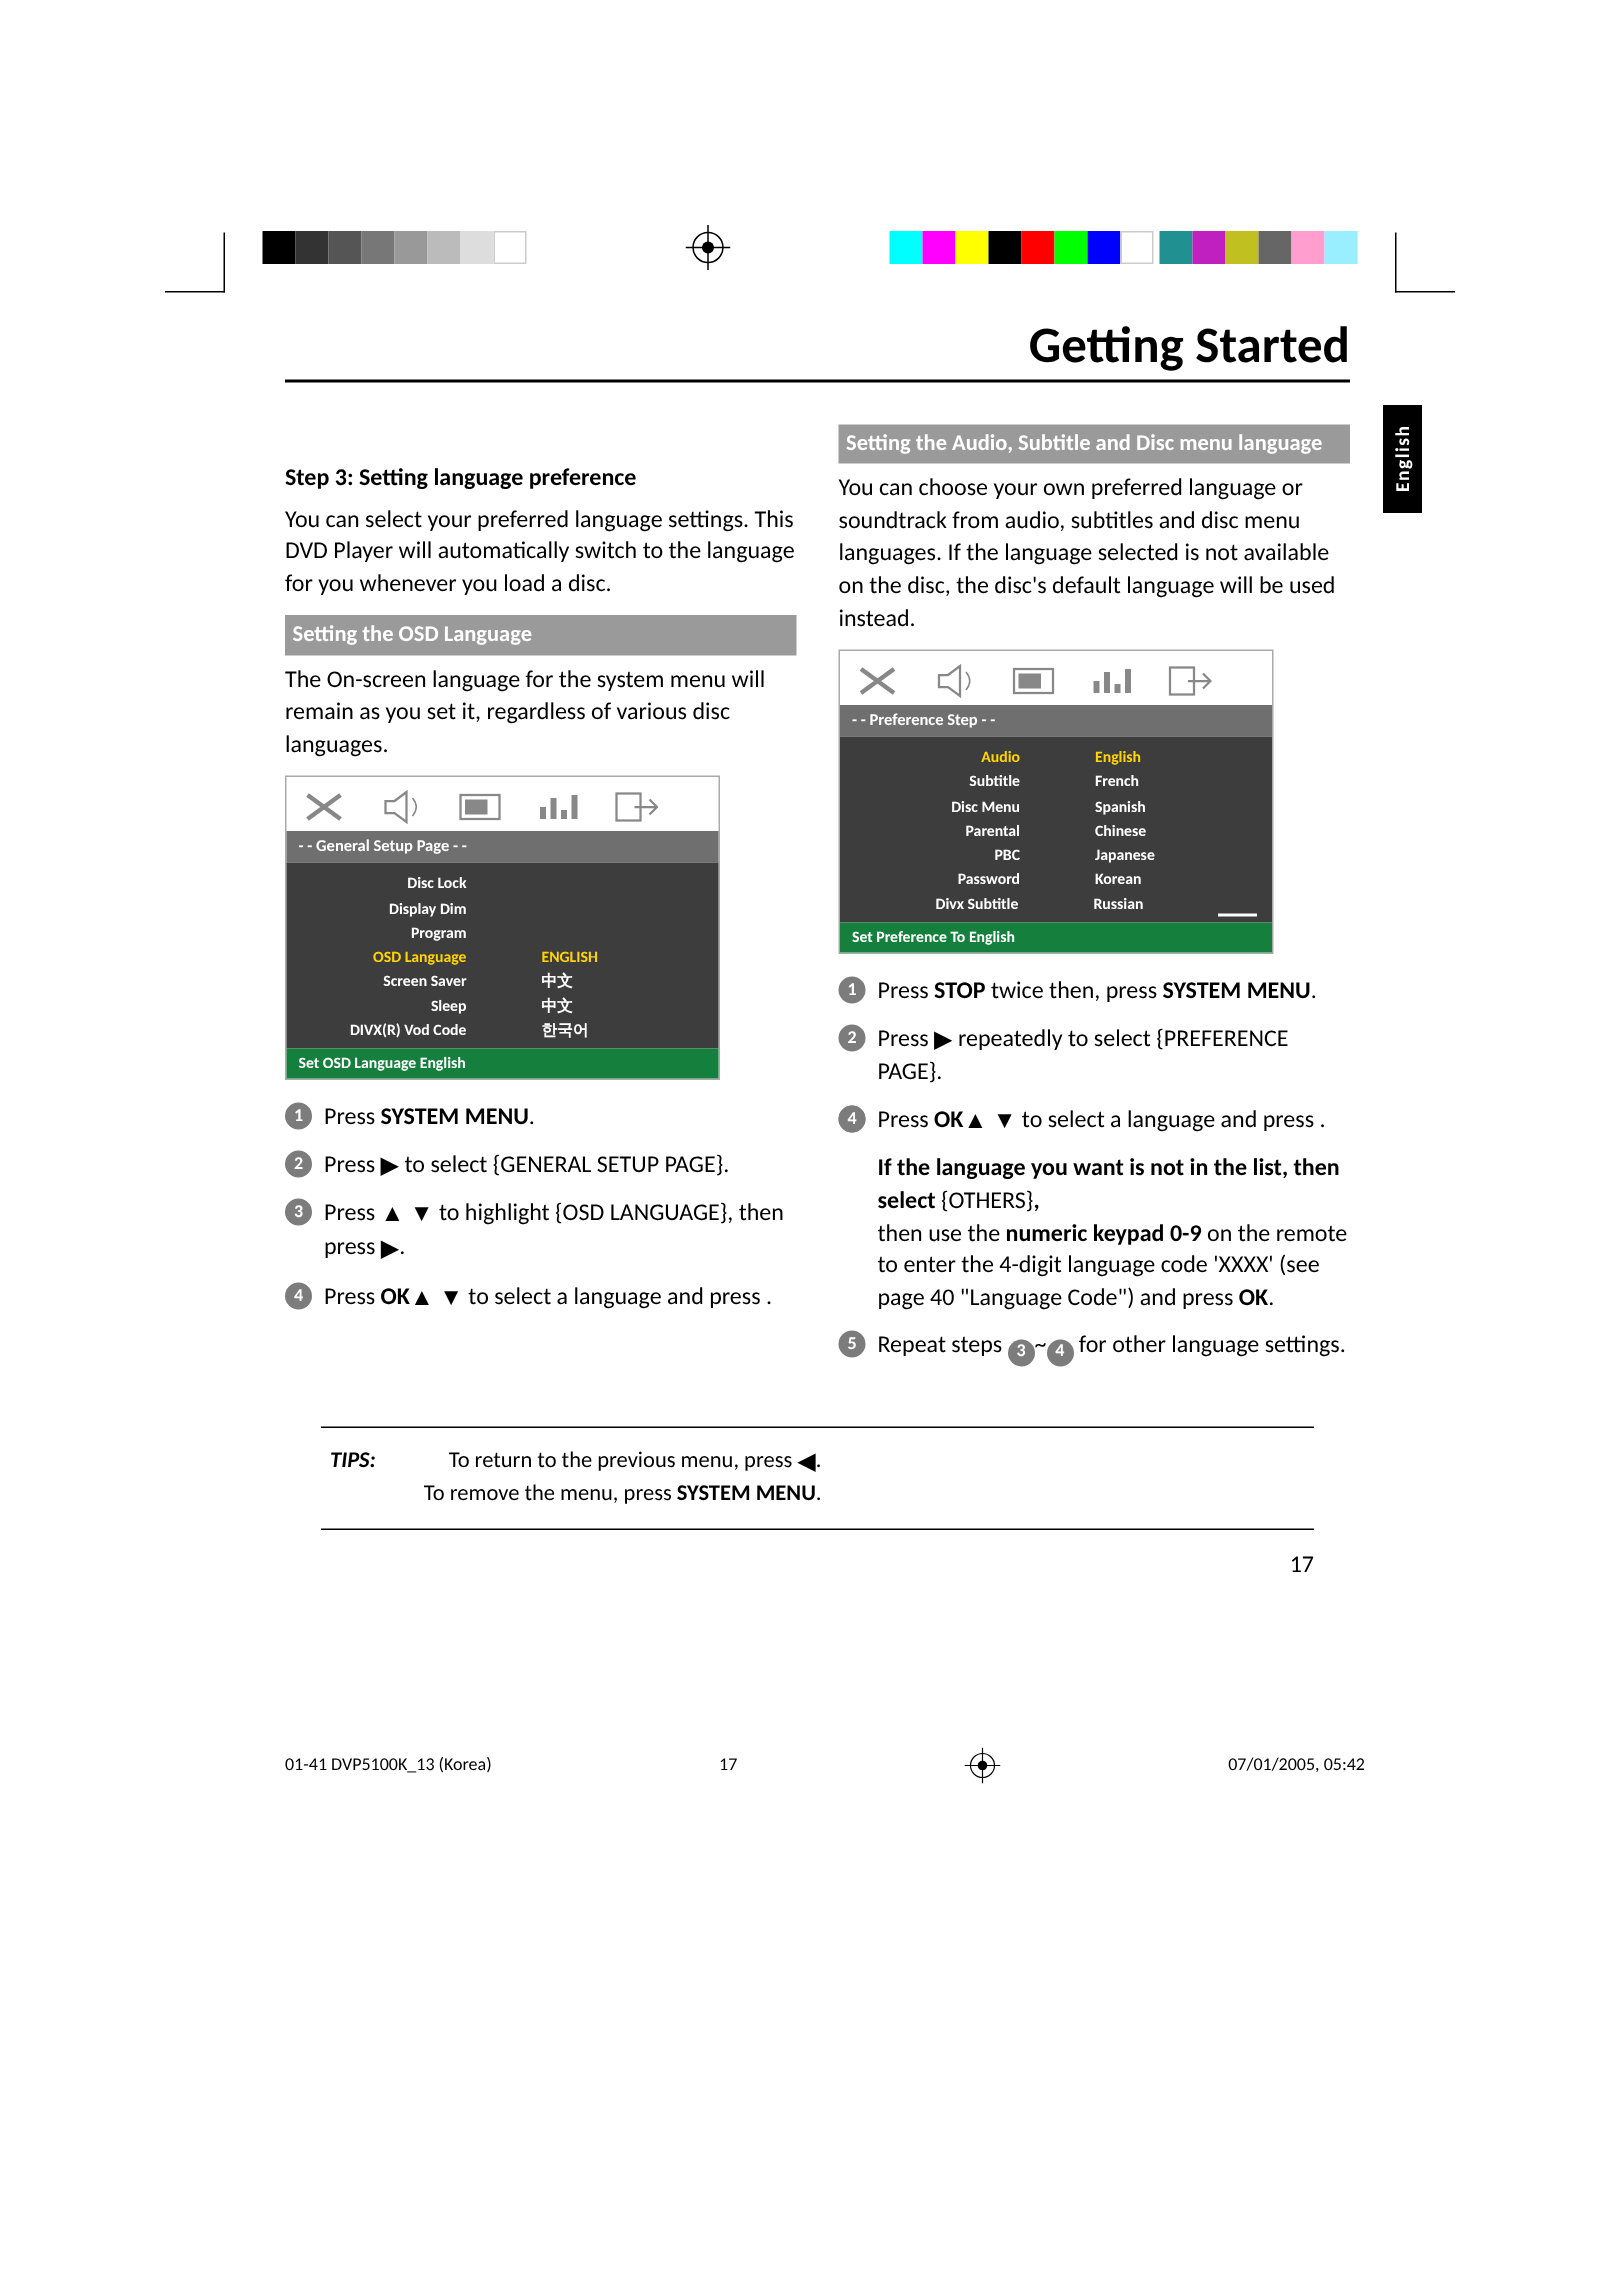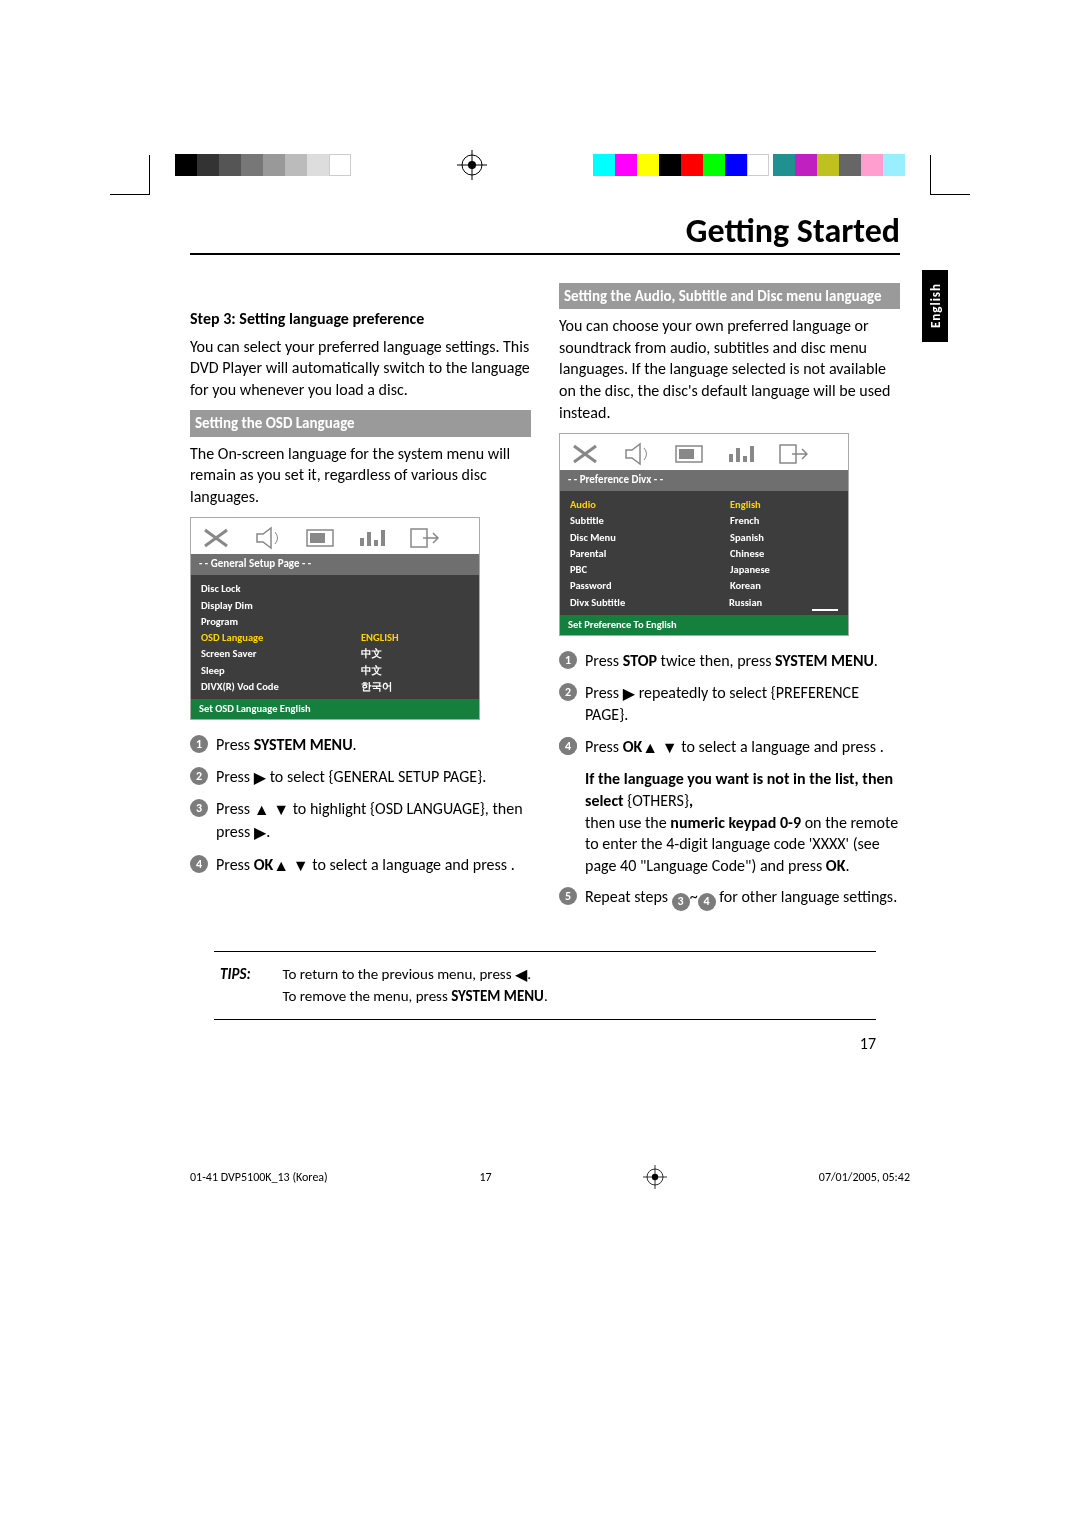--- a/index.html
+++ b/index.html
@@ -38,34 +38,34 @@
 
   .side-tab { position: absolute; top: 270px; right: 132px; background: #000; color: #fff; width: 26px; height: 72px; display: flex; align-items: center; justify-content: center; }
   .side-tab span { writing-mode: vertical-rl; transform: rotate(180deg); font-weight: bold; font-size: 13px; letter-spacing: 1px; }
 
   
   .osd { border: 1px solid #aaa; width: 290px; margin: 10px 0 14px; font-size: 11.5px; }
   .osd-icons { display: flex; gap: 22px; padding: 8px 10px 4px; align-items: center; color: #6a6a6a; }
   .osd-icons svg { width: 30px; height: 24px; }
   .osd-tab { background: #6f6f6f; color: #fff; font-weight: bold; padding: 3px 8px; font-size: 11px; }
   .osd-body { background: #3e3d3d; color: #fff; padding: 6px 10px 4px; }
-  .osd-row { display: flex; justify-content: flex-start; gap: 50px; line-height: 1.55; }
+  .osd-row { display: flex; justify-content: flex-start; gap: 50px; line-height: 1.55; text-align: right; }
   .osd-row .c1 { width: 110px; font-weight: bold; font-size: 10.5px; }
   .osd-row .c2 { font-weight: bold; font-size: 10.5px; }
   .yellow { color: #ffd400; }
   .osd-row .underline { display:inline-block; border-bottom: 2px solid #fff; width: 26px; }
   .osd-foot { background: #15803d; color: #fff; font-weight: bold; padding: 3px 8px; font-size: 10.5px; }
 
   ol.circled { list-style: none; padding-left: 0; counter-reset: none; }
   ol.circled li { position: relative; padding-left: 26px; margin-bottom: 10px; }
   .numcircle { position: absolute; left: 0; top: 1px; width: 18px; height: 18px; border-radius: 50%; background: #7c7c7c; color: #fff; font-size: 12px; font-weight: bold; display: inline-flex; align-items: center; justify-content: center; }
   .sub-bullets { margin: 4px 0 0 16px; }
   .sub-bullets div::before { content: "–  "; }
 
-  .tips-box { border-top: 1px solid #000; border-bottom: 1px solid #000; margin: 40px 24px 14px; padding: 10px 4px; }
+  .tips-box { border-top: 1px solid #000; border-bottom: 1px solid #000; margin: 40px 24px 14px; padding: 10px 4px; text-align: right; }
   .tips-box table td { vertical-align: top; font-size: 15px; line-height: 1.4; }
   .tips-label { font-weight: bold; font-style: italic; padding-right: 30px; }
   
   .page-num { text-align: right; font-size: 16px; margin: 12px 24px 0 0; }
 
   .footer { display: flex; justify-content: space-between; align-items: center; font-size: 12px; padding: 32px 170px 40px 190px; }
   .footer .fmark { width: 24px; height: 24px; }
 
   .tri { font-size: 16px; vertical-align: -1px; }
   .bold { font-weight: bold; }
@@ -223,21 +223,21 @@
               <rect x="3" y="12" width="4" height="8" fill="#888"></rect>
               <rect x="10" y="6" width="4" height="14" fill="#888"></rect>
               <rect x="17" y="14" width="4" height="6" fill="#888"></rect>
               <rect x="24" y="4" width="4" height="16" fill="#888"></rect>
             </svg>
           <svg viewBox="0 0 30 24">
               <rect x="2" y="3" width="16" height="18" fill="none" stroke="#888" stroke-width="1.5"></rect>
               <path d="M14 12 h14 m-4 -5 l5 5 -5 5" fill="none" stroke="#888" stroke-width="1.5"></path>
             </svg>
         </div>
-        <div class="osd-tab">- -   Preference Divx   - -</div>
+        <div class="osd-tab">- -   Preference Step   - -</div>
         <div class="osd-body" id="osd-body-right">
             <div class="osd-row">
               <span class="c1 yellow">Audio</span>
               <span class="c2 yellow">English</span>
             </div>
             <div class="osd-row">
               <span class="c1">Subtitle</span>
               <span class="c2">French</span>
             </div>
             <div class="osd-row">

